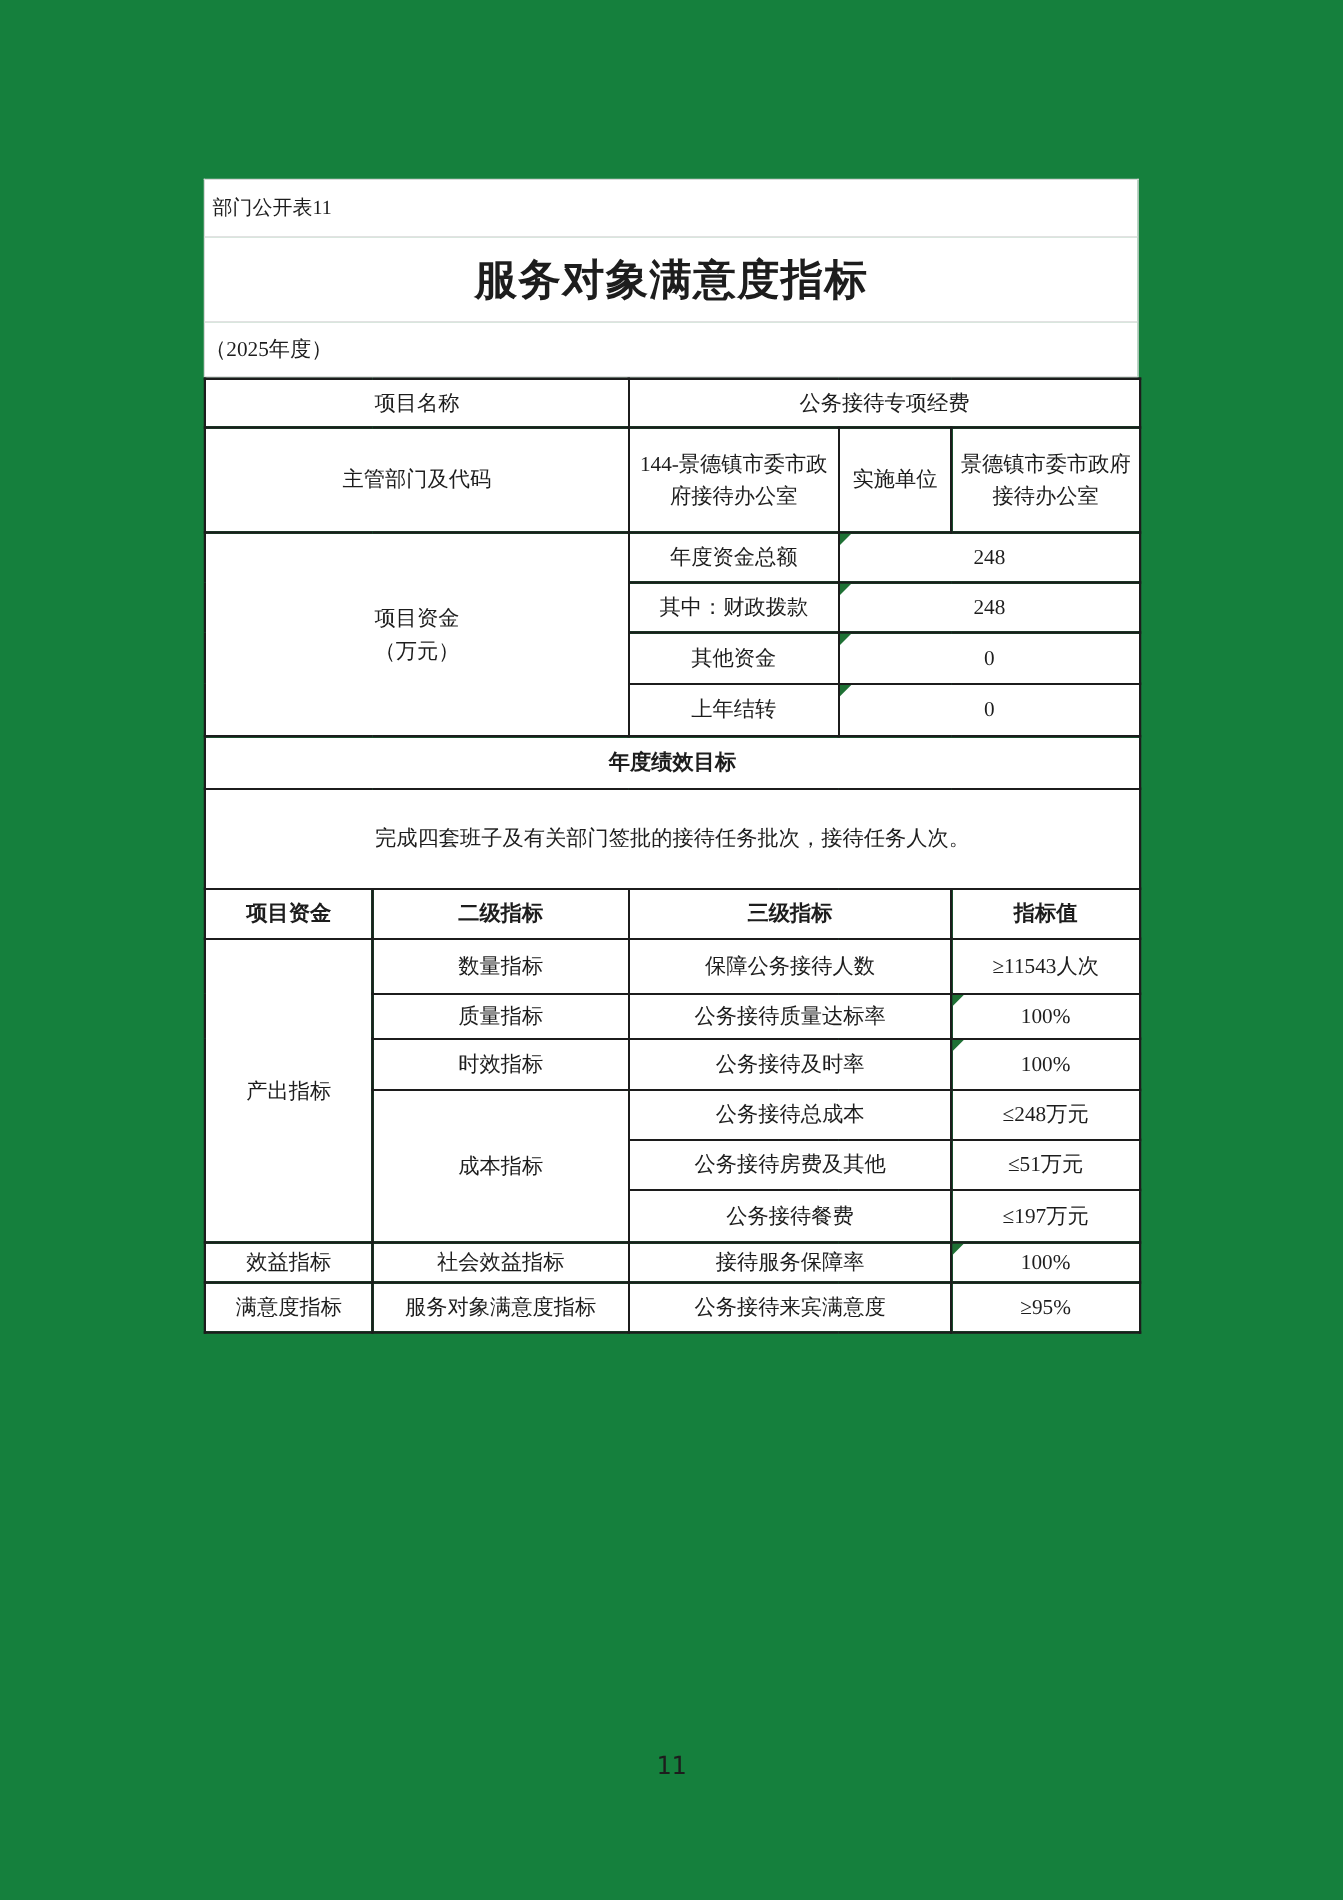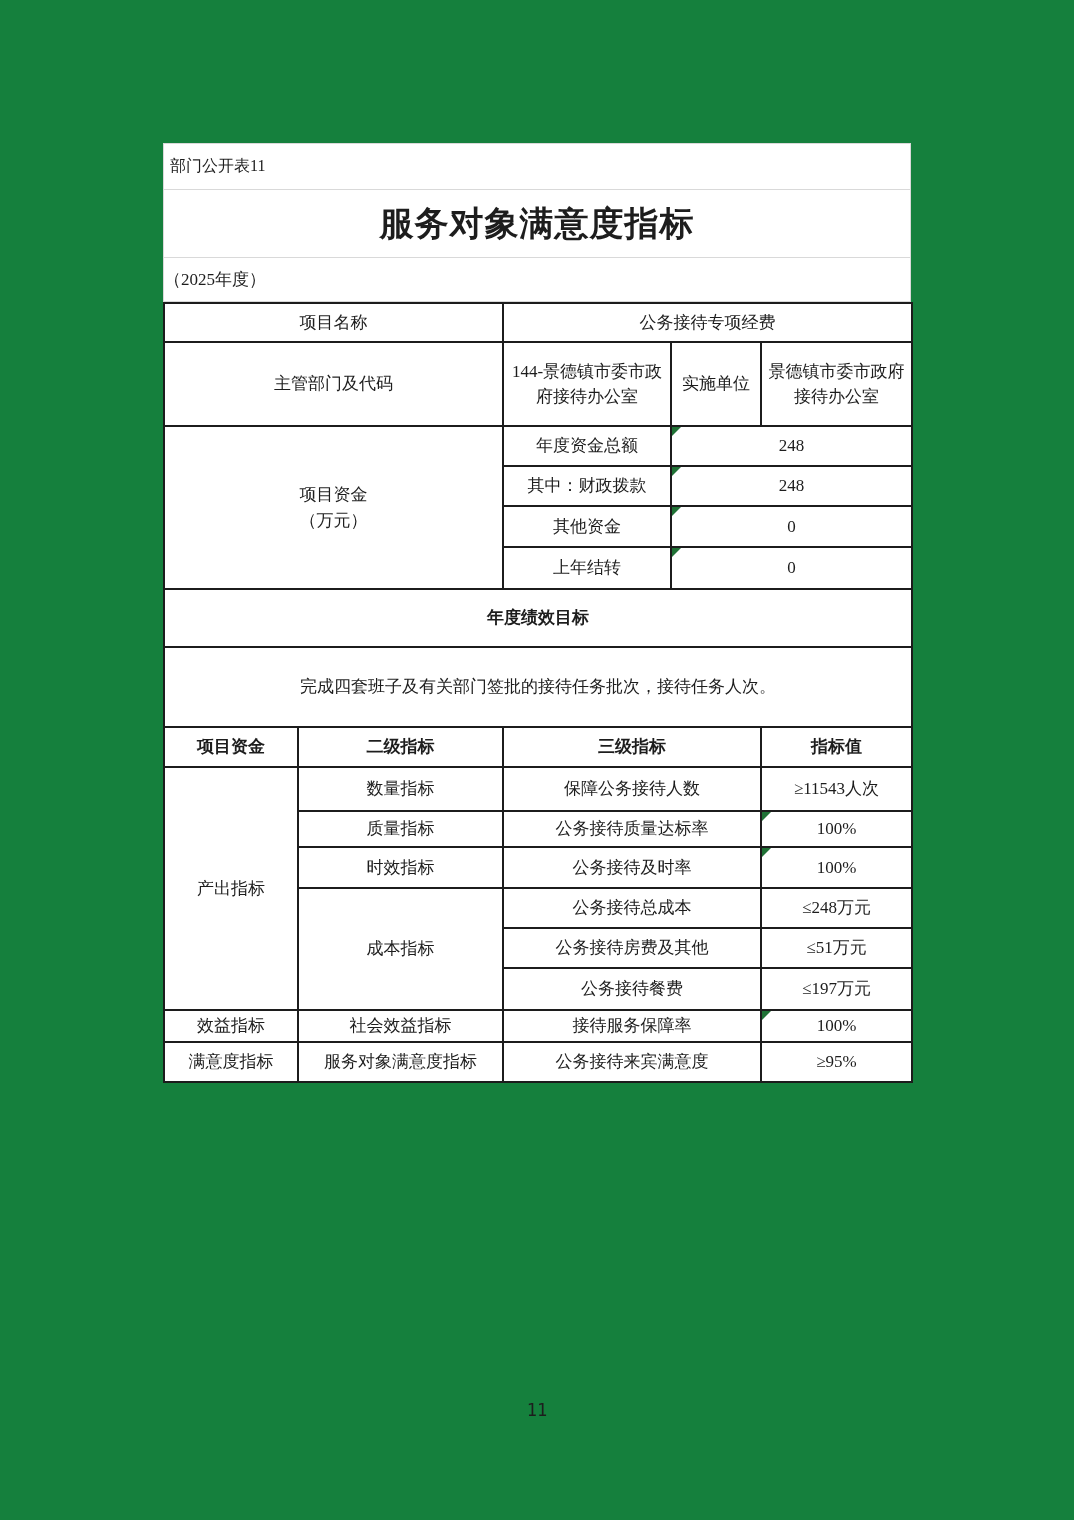--- a/index.html
+++ b/index.html
@@ -92,21 +92,21 @@
     border-top: 9px solid #1f7135;
     border-right: 9px solid transparent;
   }
   .pageno {
     position: absolute;
     top: 1400px;
     left: 0;
     width: 100%;
     text-align: center;
     font-family: "DejaVu Sans Mono", "Liberation Mono", monospace;
-    font-size: 17px;
+    font-size: 20px;
     color: #1d1d1d;
   }
 </style>
 </head>
 <body>
 
 <div class="page">
   <div class="sheet">
 
     <div class="top-section">
@@ -155,21 +155,21 @@
       </tr>
       <tr style="height:41px">
         <td>其他资金</td>
         <td colspan="2" class="flagged">0</td>
       </tr>
       <tr style="height:42px">
         <td>上年结转</td>
         <td colspan="2" class="flagged">0</td>
       </tr>
 
-      <tr style="height:58px">
+      <tr style="height:42px">
         <td colspan="5" class="bold">年度绩效目标</td>
       </tr>
 
       <tr style="height:80px">
         <td colspan="5">完成四套班子及有关部门签批的接待任务批次，接待任务人次。</td>
       </tr>
 
       <tr style="height:40px">
         <td class="bold">项目资金</td>
         <td class="bold">二级指标</td>

